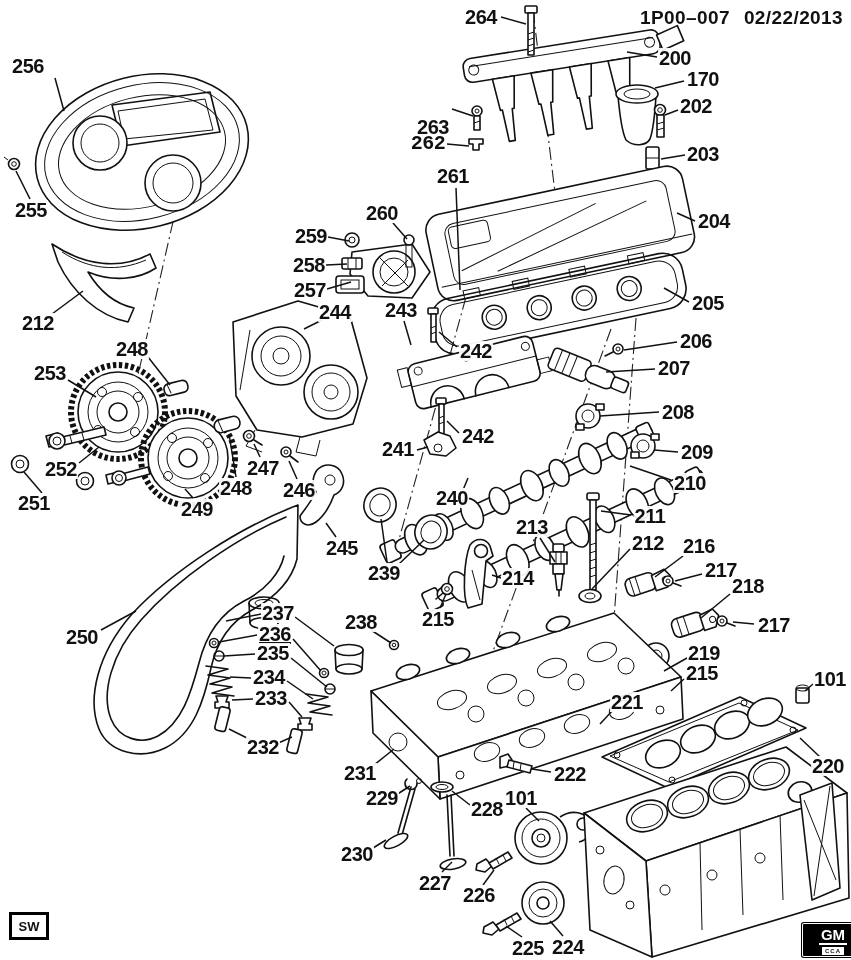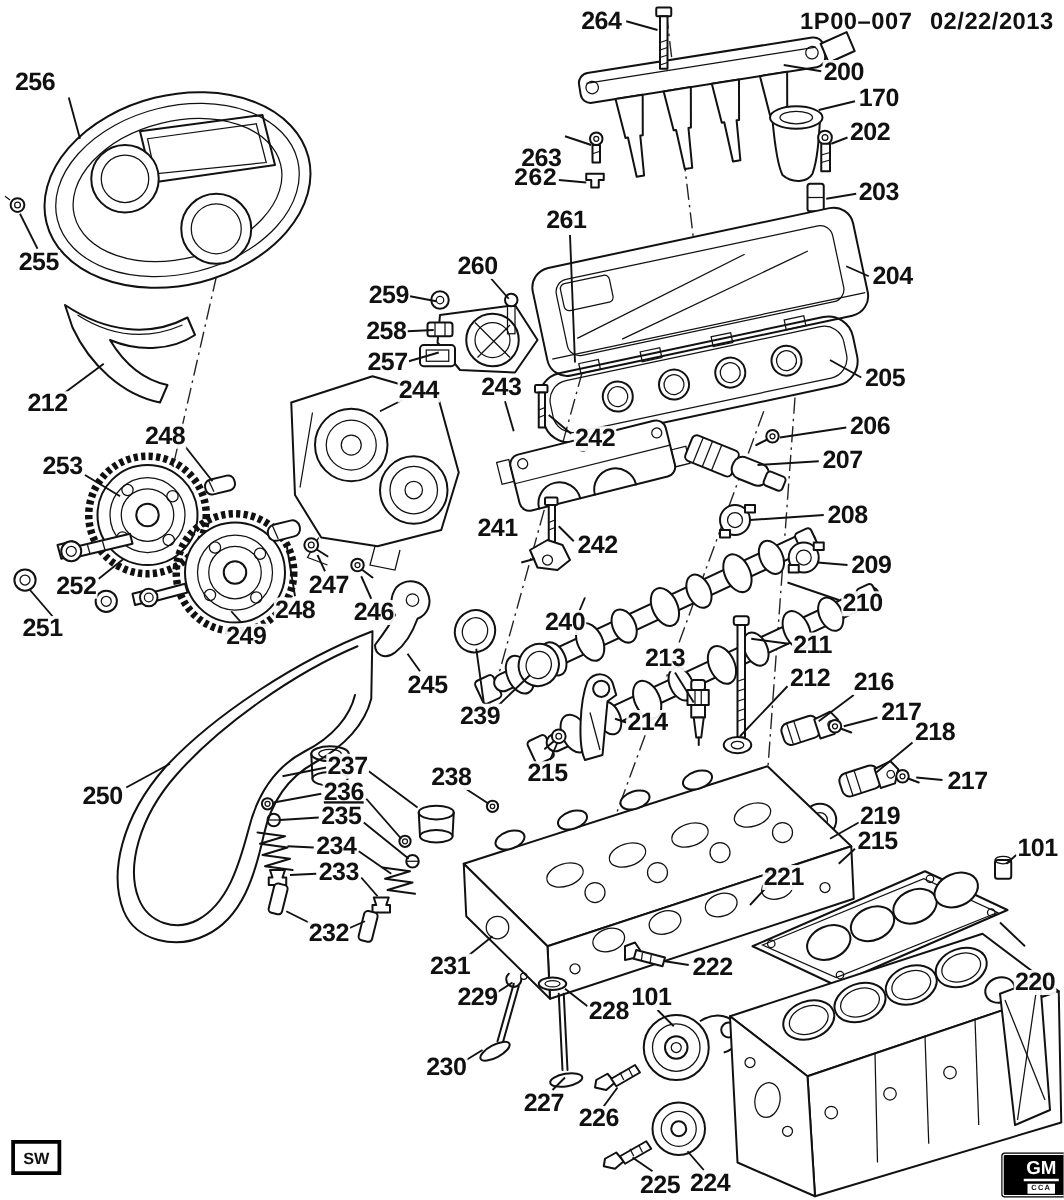--- a/index.html
+++ b/index.html
@@ -673,21 +673,21 @@
       <div class="callout" style="left: 650px; top: 516px;">211</div>
       <div class="callout" style="left: 648px; top: 543px;">212</div>
       <div class="callout" style="left: 699px; top: 546px;">216</div>
       <div class="callout" style="left: 721px; top: 570px;">217</div>
       <div class="callout" style="left: 748px; top: 586px;">218</div>
       <div class="callout" style="left: 774px; top: 625px;">217</div>
       <div class="callout" style="left: 704px; top: 653px;">219</div>
       <div class="callout" style="left: 702px; top: 673px;">215</div>
       <div class="callout" style="left: 627px; top: 702px;">221</div>
       <div class="callout" style="left: 830px; top: 679px;">101</div>
-      <div class="callout" style="left: 828px; top: 766px; margin-top: 20px;">220</div>
+      <div class="callout" style="left: 828px; top: 766px;">220</div>
       <div class="callout" style="left: 570px; top: 774px;">222</div>
       <div class="callout" style="left: 521px; top: 798px;">101</div>
       <div class="callout" style="left: 479px; top: 895px;">226</div>
       <div class="callout" style="left: 568px; top: 947px;">224</div>
       <div class="callout" style="left: 528px; top: 948px;">225</div>
       <div class="callout" style="left: 435px; top: 883px;">227</div>
       <div class="callout" style="left: 357px; top: 854px;">230</div>
       <div class="callout" style="left: 382px; top: 798px;">229</div>
       <div class="callout" style="left: 487px; top: 809px;">228</div>
       <div class="callout" style="left: 360px; top: 773px;">231</div>
@@ -705,21 +705,21 @@
       <div class="callout" style="left: 197px; top: 509px;">249</div>
       <div class="callout" style="left: 132px; top: 349px;">248</div>
       <div class="callout" style="left: 236px; top: 488px;">248</div>
       <div class="callout" style="left: 263px; top: 468px;">247</div>
       <div class="callout" style="left: 299px; top: 490px;">246</div>
       <div class="callout" style="left: 342px; top: 548px;">245</div>
       <div class="callout" style="left: 335px; top: 312px;">244</div>
       <div class="callout" style="left: 401px; top: 310px;">243</div>
       <div class="callout" style="left: 476px; top: 351px;">242</div>
       <div class="callout" style="left: 478px; top: 436px;">242</div>
-      <div class="callout" style="left: 398px; top: 423px; text-align: center;">241</div>
+      <div class="callout" style="left: 398px; top: 449px; text-align: center;">241</div>
       <div class="callout" style="left: 452px; top: 498px;">240</div>
       <div class="callout" style="left: 384px; top: 573px;">239</div>
       <div class="callout" style="left: 532px; top: 527px;">213</div>
       <div class="callout" style="left: 518px; top: 578px;">214</div>
       <div class="callout" style="left: 438px; top: 619px;">215</div>
     </div>
 
   <div id="doc-title">
     <span style="margin-left:0">1P00–007</span><span>02/22/2013</span>
   </div>

